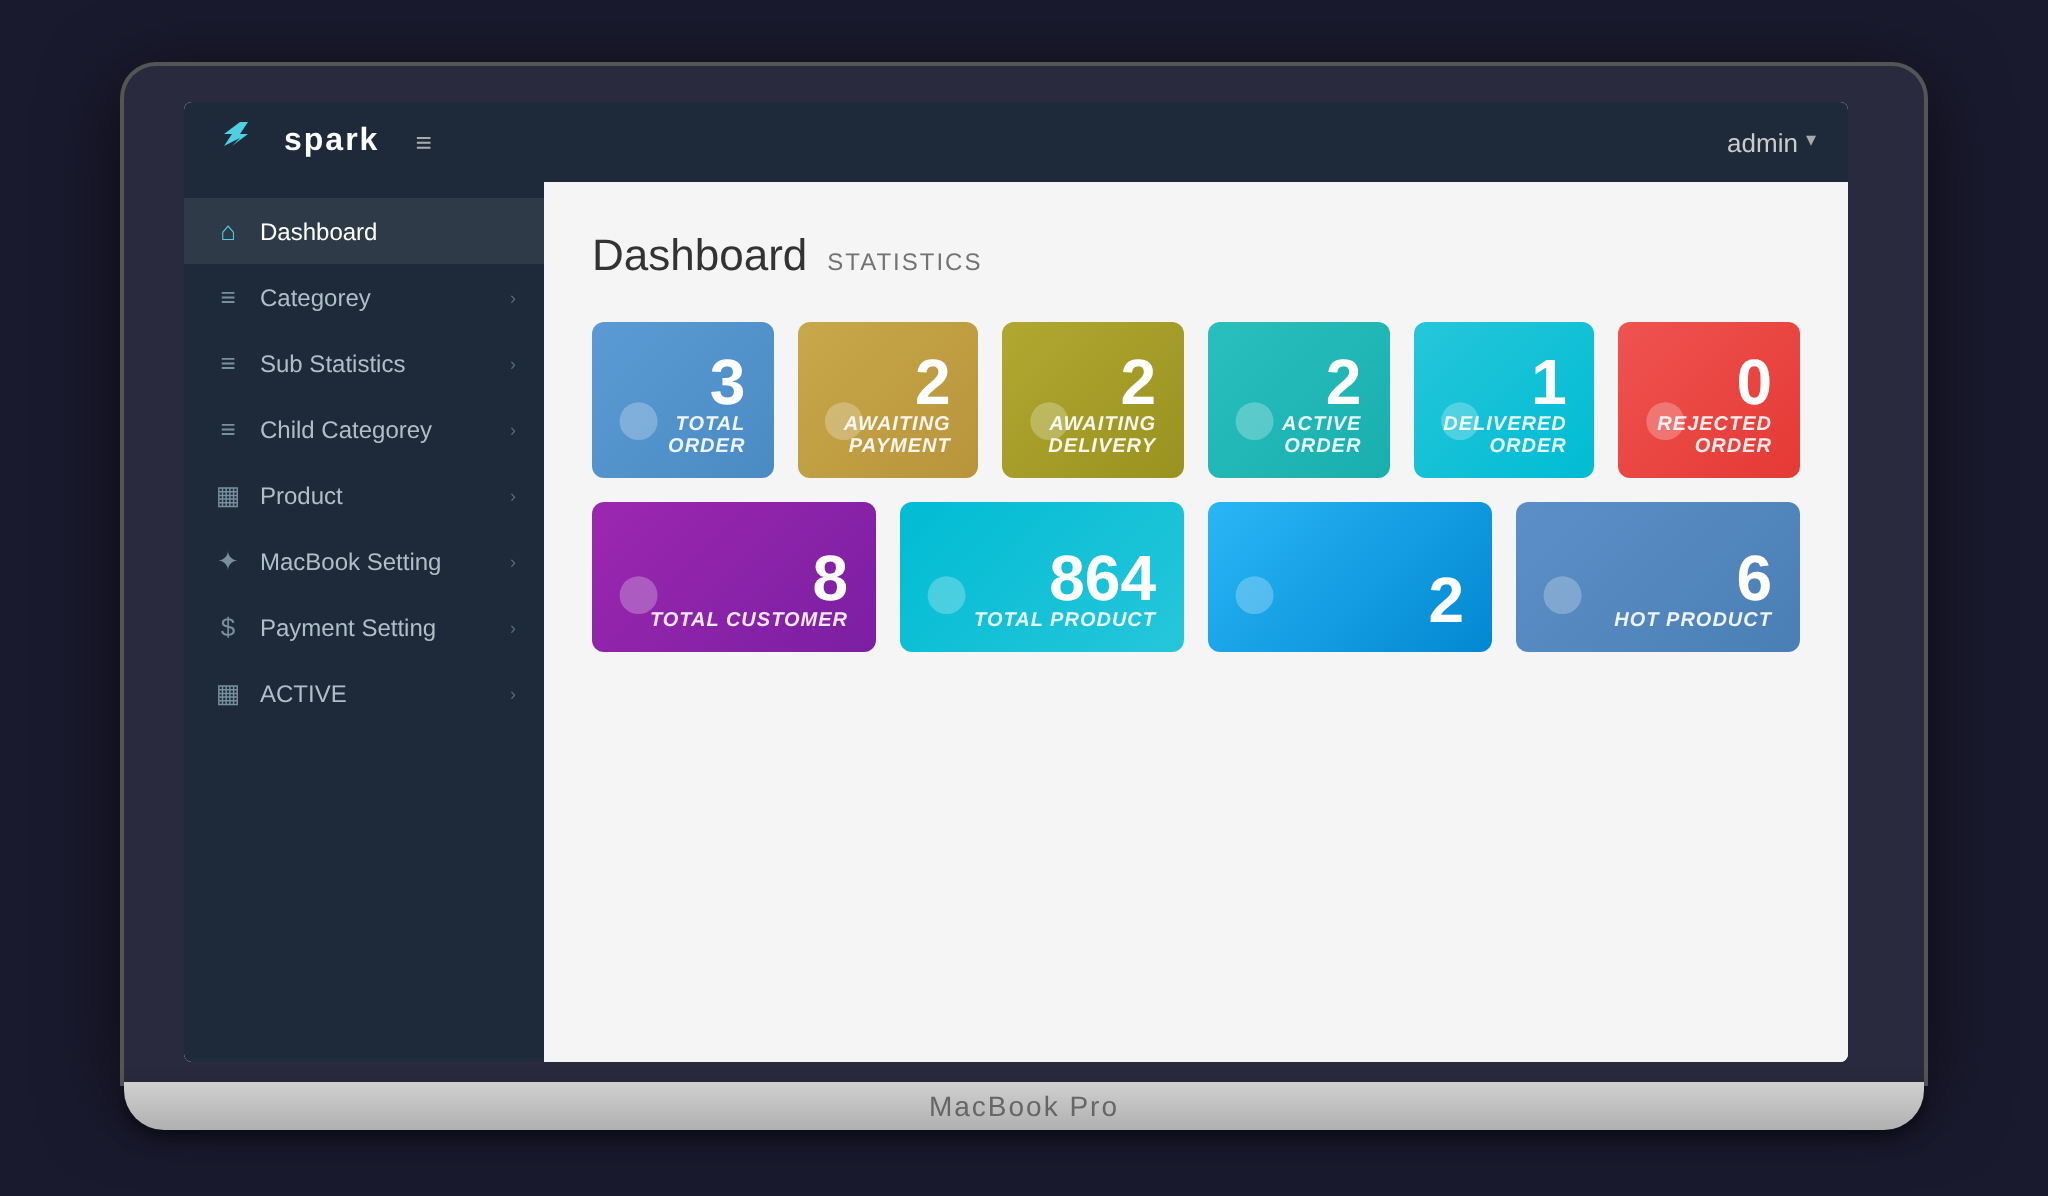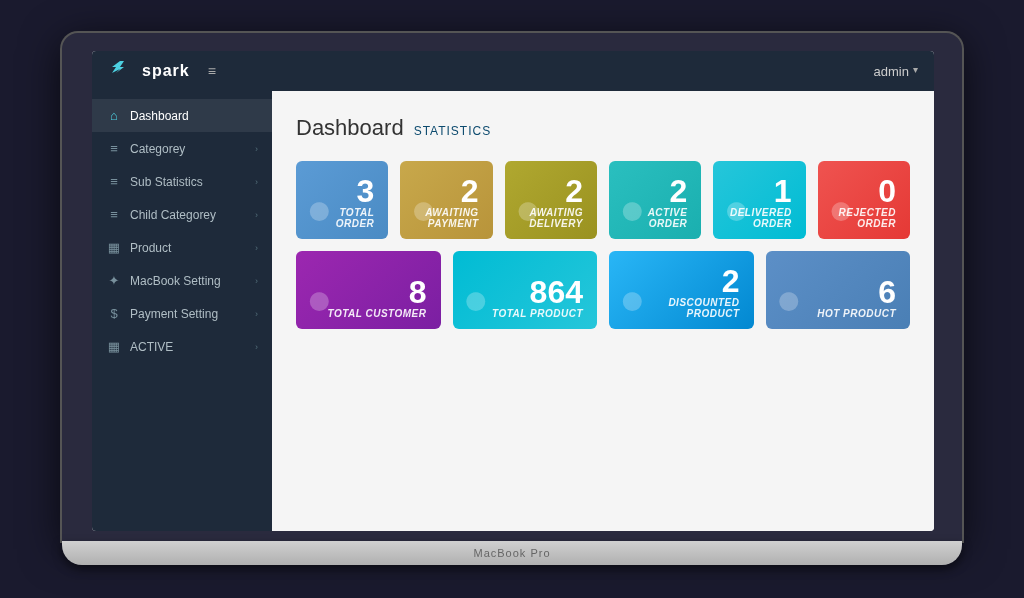--- a/index.html
+++ b/index.html
@@ -13,21 +13,21 @@
     }
 
     .laptop-wrapper {
       width: 900px;
       position: relative;
     }
 
     .laptop-screen-bezel {
       background: #2a2a3e;
       border-radius: 16px 16px 0 0;
-      padding: 18px 28px 10px 30px;
+      padding: 18px 38px 10px 30px;
       box-shadow: 0 0 0 2px #555, 0 8px 40px rgba(0,0,0,0.7);
     }
 
     .laptop-screen {
       background: #fff;
       border-radius: 4px;
       overflow: hidden;
       display: flex;
       flex-direction: column;
       height: 480px;
@@ -37,21 +37,21 @@
       background: linear-gradient(to bottom, #d0d0d0, #b0b0b0);
       height: 24px;
       border-radius: 0 0 20px 20px;
       display: flex;
       align-items: center;
       justify-content: center;
       box-shadow: 0 4px 10px rgba(0,0,0,0.5);
     }
 
     .laptop-base-label {
-      font-size: 11px;
+      font-size: 14px;
       color: #666;
       font-weight: 500;
       letter-spacing: 1px;
     }
 
     .app-container {
       display: flex;
       flex-direction: column;
       height: 100%;
     }
@@ -176,21 +176,21 @@
     }
 
     .page-title {
       font-size: 22px;
       font-weight: 300;
       color: #333;
     }
 
     .page-subtitle {
       font-size: 12px;
-      color: #0c4a6e;
+      color: #737373;
       text-transform: uppercase;
       letter-spacing: 1px;
     }
 
     
     .stats-row {
       display: flex;
       gap: 12px;
       margin-bottom: 12px;
       flex-wrap: nowrap;
@@ -377,21 +377,20 @@
         <span class="stat-label">TOTAL CUSTOMER</span>
       </div>
                 <div class="stat-card card-light-teal">
         <span class="stat-bg-icon">●</span>
         <span class="stat-number">864</span>
         <span class="stat-label">TOTAL PRODUCT</span>
       </div>
                 <div class="stat-card card-sky">
         <span class="stat-bg-icon">●</span>
         <span class="stat-number">2</span>
-        <span class="stat-label">DISCOUNTED PRODUCT</span>
       </div>
                 <div class="stat-card card-steel-blue">
         <span class="stat-bg-icon">●</span>
         <span class="stat-number">6</span>
         <span class="stat-label">HOT PRODUCT</span>
       </div>
               </div>
           </div>
 
         </div>

